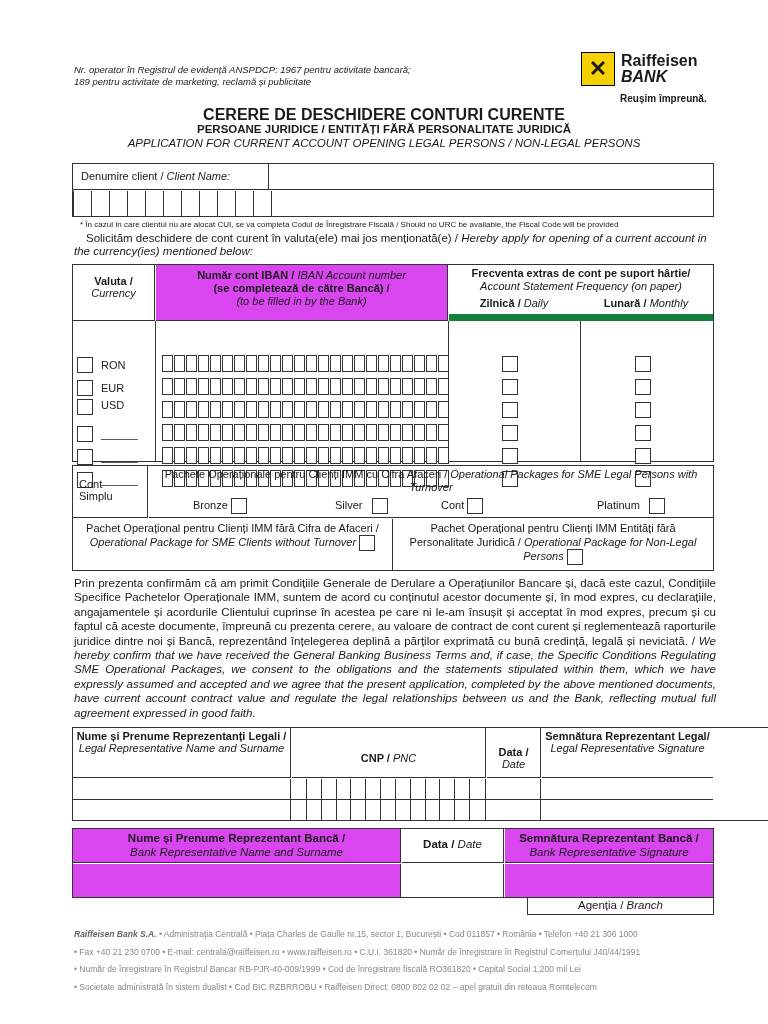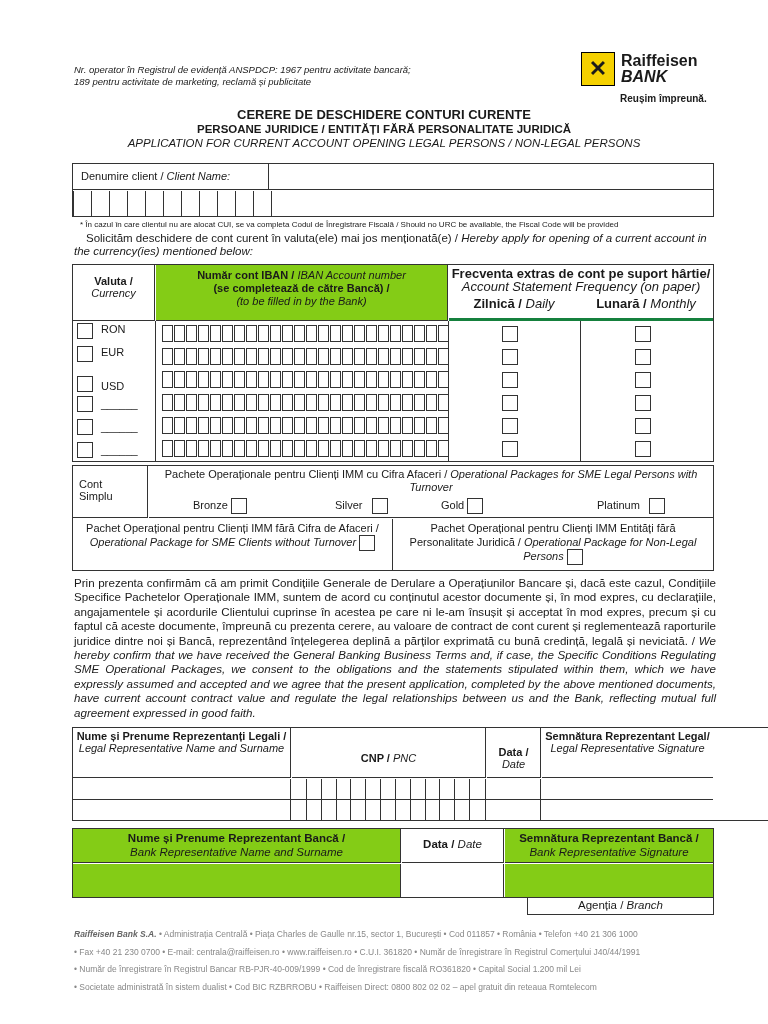--- a/index.html
+++ b/index.html
@@ -6,21 +6,21 @@
   html, body { margin: 0; padding: 0; background: #ffffff; }
   body { width: 768px; height: 1024px; position: relative; font-family: "Liberation Sans", sans-serif; color: #1a1a1a; overflow: hidden; }
   .abs { position: absolute; }
   .it { font-style: italic; }
   .b { font-weight: bold; }
   .center { text-align: center; }
   .box { border: 1px solid #333; }
   .chk { display: inline-block; width: 16px; height: 16px; border: 1px solid #333; background: #fff; vertical-align: middle; }
   .cellrow { display: flex; }
   .cell { width: 11px; height: 17px; border: 1px solid #333; margin-right: 1px; background: #fff; }
-  .gray { background: #84cc16; }
+  .gray { background: #d946ef; }
   .logo-mark { width: 34px; height: 34px; background: #f5d100; border: 1px solid #000; display: flex; align-items: center; justify-content: center; font-weight: bold; font-size: 22px; }
   .footer { color: #888; font-size: 8.5px; }
 </style>
 </head>
 <body>
 
 <div class="abs it" style="left:74px; top:64px; font-size:9.5px; line-height:12px;">
   <div>Nr. operator în Registrul de evidență ANSPDCP: 1967 pentru activitate bancară;</div>
   <div>189 pentru activitate de marketing, reclamă și publicitate</div>
 </div>
@@ -28,21 +28,21 @@
 <div class="abs" style="left:581px; top:52px; display:flex; align-items:center;">
   <div class="logo-mark">✕</div>
   <div style="margin-left:6px; line-height:16px;">
     <div class="b" style="font-size:16px;">Raiffeisen</div>
     <div class="b it" style="font-size:16px;">BANK</div>
   </div>
 </div>
 <div class="abs b" style="left:620px; top:93px; font-size:10px;">Reușim împreună.</div>
 
 <div class="abs center" style="left:0; width:768px; top:108px; line-height:14px;">
-  <div class="b" style="font-size:13px;">CERERE DE DESCHIDERE CONTURI CURENTE</div>
+  <div class="b" style="font-size:16px;">CERERE DE DESCHIDERE CONTURI CURENTE</div>
   <div class="b" style="font-size:11.5px;">PERSOANE JURIDICE / ENTITĂȚI FĂRĂ PERSONALITATE JURIDICĂ</div>
   <div class="it" style="font-size:11.5px;">APPLICATION FOR CURRENT ACCOUNT OPENING LEGAL PERSONS / NON-LEGAL PERSONS</div>
 </div>
 
 <div class="abs box" style="left:72px; top:163px; width:642px; height:54px;">
   <div style="position:absolute; left:0; top:0; width:640px; height:26px; border-bottom:1px solid #333; display:flex;">
     <div style="width:196px; border-right:1px solid #333; padding:6px 8px; font-size:11px;"><span>Denumire client / </span><span class="it">Client Name:</span></div>
     <div style="flex:1;"></div>
   </div>
   <div style="position:absolute; left:0; top:27px; width:640px; height:26px; display:flex;">
@@ -72,35 +72,35 @@
 
   <div style="position:absolute; left:0; top:0; width:82px; height:56px; border-right:1px solid #333; border-bottom:1px solid #333; text-align:center; padding-top:10px; font-size:11px;">
     <div class="b">Valuta /</div>
     <div class="it">Currency</div>
   </div>
   <div class="gray" style="position:absolute; left:83px; top:0; width:292px; height:56px; border-right:1px solid #333; border-bottom:1px solid #333; text-align:center; padding-top:4px; font-size:11px; line-height:13px;">
     <div><span class="b">Număr cont IBAN / </span><span class="it">IBAN Account number</span></div>
     <div class="b">(se completează de către Bancă) /</div>
     <div class="it">(to be filled in by the Bank)</div>
   </div>
-  <div style="position:absolute; left:376px; top:0; width:264px; height:56px; border-bottom:3px solid #15803d; text-align:center; padding-top:2px; font-size:13px; line-height:13px;">
+  <div style="position:absolute; left:376px; top:0; width:264px; height:56px; border-bottom:7px solid #15803d; text-align:center; padding-top:2px; font-size:11px; line-height:13px;">
     <div class="b">Frecventa extras de cont pe suport hârtie/</div>
     <div class="it">Account Statement Frequency (on paper)</div>
     <div style="display:flex; margin-top:4px;">
       <div style="width:130px;"><span class="b">Zilnică / </span><span class="it">Daily</span></div>
       <div style="width:134px;"><span class="b">Lunară / </span><span class="it">Monthly</span></div>
     </div>
   </div>
 
   <div style="position:absolute; left:82px; top:56px; width:1px; height:140px; background:#333;"></div>
   <div style="position:absolute; left:375px; top:56px; width:1px; height:140px; background:#333;"></div>
   <div style="position:absolute; left:507px; top:56px; width:1px; height:140px; background:#333;"></div>
 
   <div id="acct-rows" style="position:absolute; left:0; top:58px; width:640px;">
-      <div style="position: relative; height: 23px; display: flex; ">
+      <div style="position: relative; height: 23px; display: flex; align-items: center; margin-top: 30px;">
         <span class="chk" style="margin-left: 4px;"></span>
         <span style="font-size: 11px; margin-left: 8px; width: 50px; display: inline-block;">RON</span>
         <div class="cellrow" style="position: absolute; left: 89px; top: 2px;">
           <div class="cell"></div>
           <div class="cell"></div>
           <div class="cell"></div>
           <div class="cell"></div>
           <div class="cell"></div>
           <div class="cell"></div>
           <div class="cell"></div>
@@ -118,53 +118,53 @@
           <div class="cell"></div>
           <div class="cell"></div>
           <div class="cell"></div>
           <div class="cell"></div>
           <div class="cell"></div>
           <div class="cell"></div>
         </div>
         <span class="chk" style="position: absolute; left: 429px; top: 3px;"></span>
         <span class="chk" style="position: absolute; left: 562px; top: 3px;"></span>
       </div>
+      <div style="position: relative; height: 23px; display: flex; align-items: center;">
+        <span class="chk" style="margin-left: 4px;"></span>
+        <span style="font-size: 11px; margin-left: 8px; width: 50px; display: inline-block;">EUR</span>
+        <div class="cellrow" style="position: absolute; left: 89px; top: 2px;">
+          <div class="cell"></div>
+          <div class="cell"></div>
+          <div class="cell"></div>
+          <div class="cell"></div>
+          <div class="cell"></div>
+          <div class="cell"></div>
+          <div class="cell"></div>
+          <div class="cell"></div>
+          <div class="cell"></div>
+          <div class="cell"></div>
+          <div class="cell"></div>
+          <div class="cell"></div>
+          <div class="cell"></div>
+          <div class="cell"></div>
+          <div class="cell"></div>
+          <div class="cell"></div>
+          <div class="cell"></div>
+          <div class="cell"></div>
+          <div class="cell"></div>
+          <div class="cell"></div>
+          <div class="cell"></div>
+          <div class="cell"></div>
+          <div class="cell"></div>
+          <div class="cell"></div>
+        </div>
+        <span class="chk" style="position: absolute; left: 429px; top: 3px;"></span>
+        <span class="chk" style="position: absolute; left: 562px; top: 3px;"></span>
+      </div>
       <div style="position: relative; height: 23px; display: flex; align-items: flex-start;">
-        <span class="chk" style="margin-left: 4px;"></span>
-        <span style="font-size: 11px; margin-left: 8px; width: 50px; display: inline-block;">EUR</span>
-        <div class="cellrow" style="position: absolute; left: 89px; top: 2px;">
-          <div class="cell"></div>
-          <div class="cell"></div>
-          <div class="cell"></div>
-          <div class="cell"></div>
-          <div class="cell"></div>
-          <div class="cell"></div>
-          <div class="cell"></div>
-          <div class="cell"></div>
-          <div class="cell"></div>
-          <div class="cell"></div>
-          <div class="cell"></div>
-          <div class="cell"></div>
-          <div class="cell"></div>
-          <div class="cell"></div>
-          <div class="cell"></div>
-          <div class="cell"></div>
-          <div class="cell"></div>
-          <div class="cell"></div>
-          <div class="cell"></div>
-          <div class="cell"></div>
-          <div class="cell"></div>
-          <div class="cell"></div>
-          <div class="cell"></div>
-          <div class="cell"></div>
-        </div>
-        <span class="chk" style="position: absolute; left: 429px; top: 3px;"></span>
-        <span class="chk" style="position: absolute; left: 562px; top: 3px;"></span>
-      </div>
-      <div style="position: relative; height: 23px; display: flex; align-items: flex-end;">
         <span class="chk" style="margin-left: 4px;"></span>
         <span style="font-size: 11px; margin-left: 8px; width: 50px; display: inline-block;">USD</span>
         <div class="cellrow" style="position: absolute; left: 89px; top: 2px;">
           <div class="cell"></div>
           <div class="cell"></div>
           <div class="cell"></div>
           <div class="cell"></div>
           <div class="cell"></div>
           <div class="cell"></div>
           <div class="cell"></div>
@@ -290,21 +290,21 @@
 
 <div class="abs box" style="left:72px; top:465px; width:642px; height:106px;">
   <div style="position:absolute; left:0; top:0; width:75px; height:52px; border-right:1px solid #333; border-bottom:1px solid #333; font-size:11px; padding:12px 10px 0 6px;">
     <span>Cont Simplu</span>
   </div>
   <div style="position:absolute; left:76px; top:0; width:564px; height:52px; border-bottom:1px solid #333; font-size:11px; text-align:center; padding-top:2px; line-height:13px;">
     <span>Pachete Operaționale pentru Clienți IMM cu Cifra Afaceri / </span><span class="it">Operational Packages for SME Legal Persons with Turnover</span>
   </div>
   <div style="position:absolute; left:120px; top:32px; font-size:11px;"><span>Bronze</span> <span class="chk"></span></div>
   <div style="position:absolute; left:262px; top:32px; font-size:11px;"><span>Silver</span> <span class="chk" style="margin-left:6px;"></span></div>
-  <div style="position:absolute; left:368px; top:32px; font-size:11px;"><span>Gold</span> <span class="chk"></span></div>
+  <div style="position:absolute; left:368px; top:32px; font-size:11px;"><span>Cont</span> <span class="chk"></span></div>
   <div style="position:absolute; left:524px; top:32px; font-size:11px;"><span>Platinum</span> <span class="chk" style="margin-left:6px;"></span></div>
 
   <div style="position:absolute; left:0; top:53px; width:320px; height:52px; border-right:1px solid #333; text-align:center; font-size:11px; line-height:14px; padding:2px 4px;">
     <span>Pachet Operațional pentru Clienți IMM fără Cifra de Afaceri / </span><span class="it">Operational Package for SME Clients without Turnover</span> <span class="chk"></span>
   </div>
   <div style="position:absolute; left:321px; top:53px; width:318px; height:52px; text-align:center; font-size:11px; line-height:14px; padding:2px 4px;">
     <span>Pachet Operațional pentru Clienți IMM Entități fără Personalitate Juridică / </span><span class="it">Operational Package for Non-Legal Persons</span> <span class="chk"></span>
   </div>
 </div>
 

